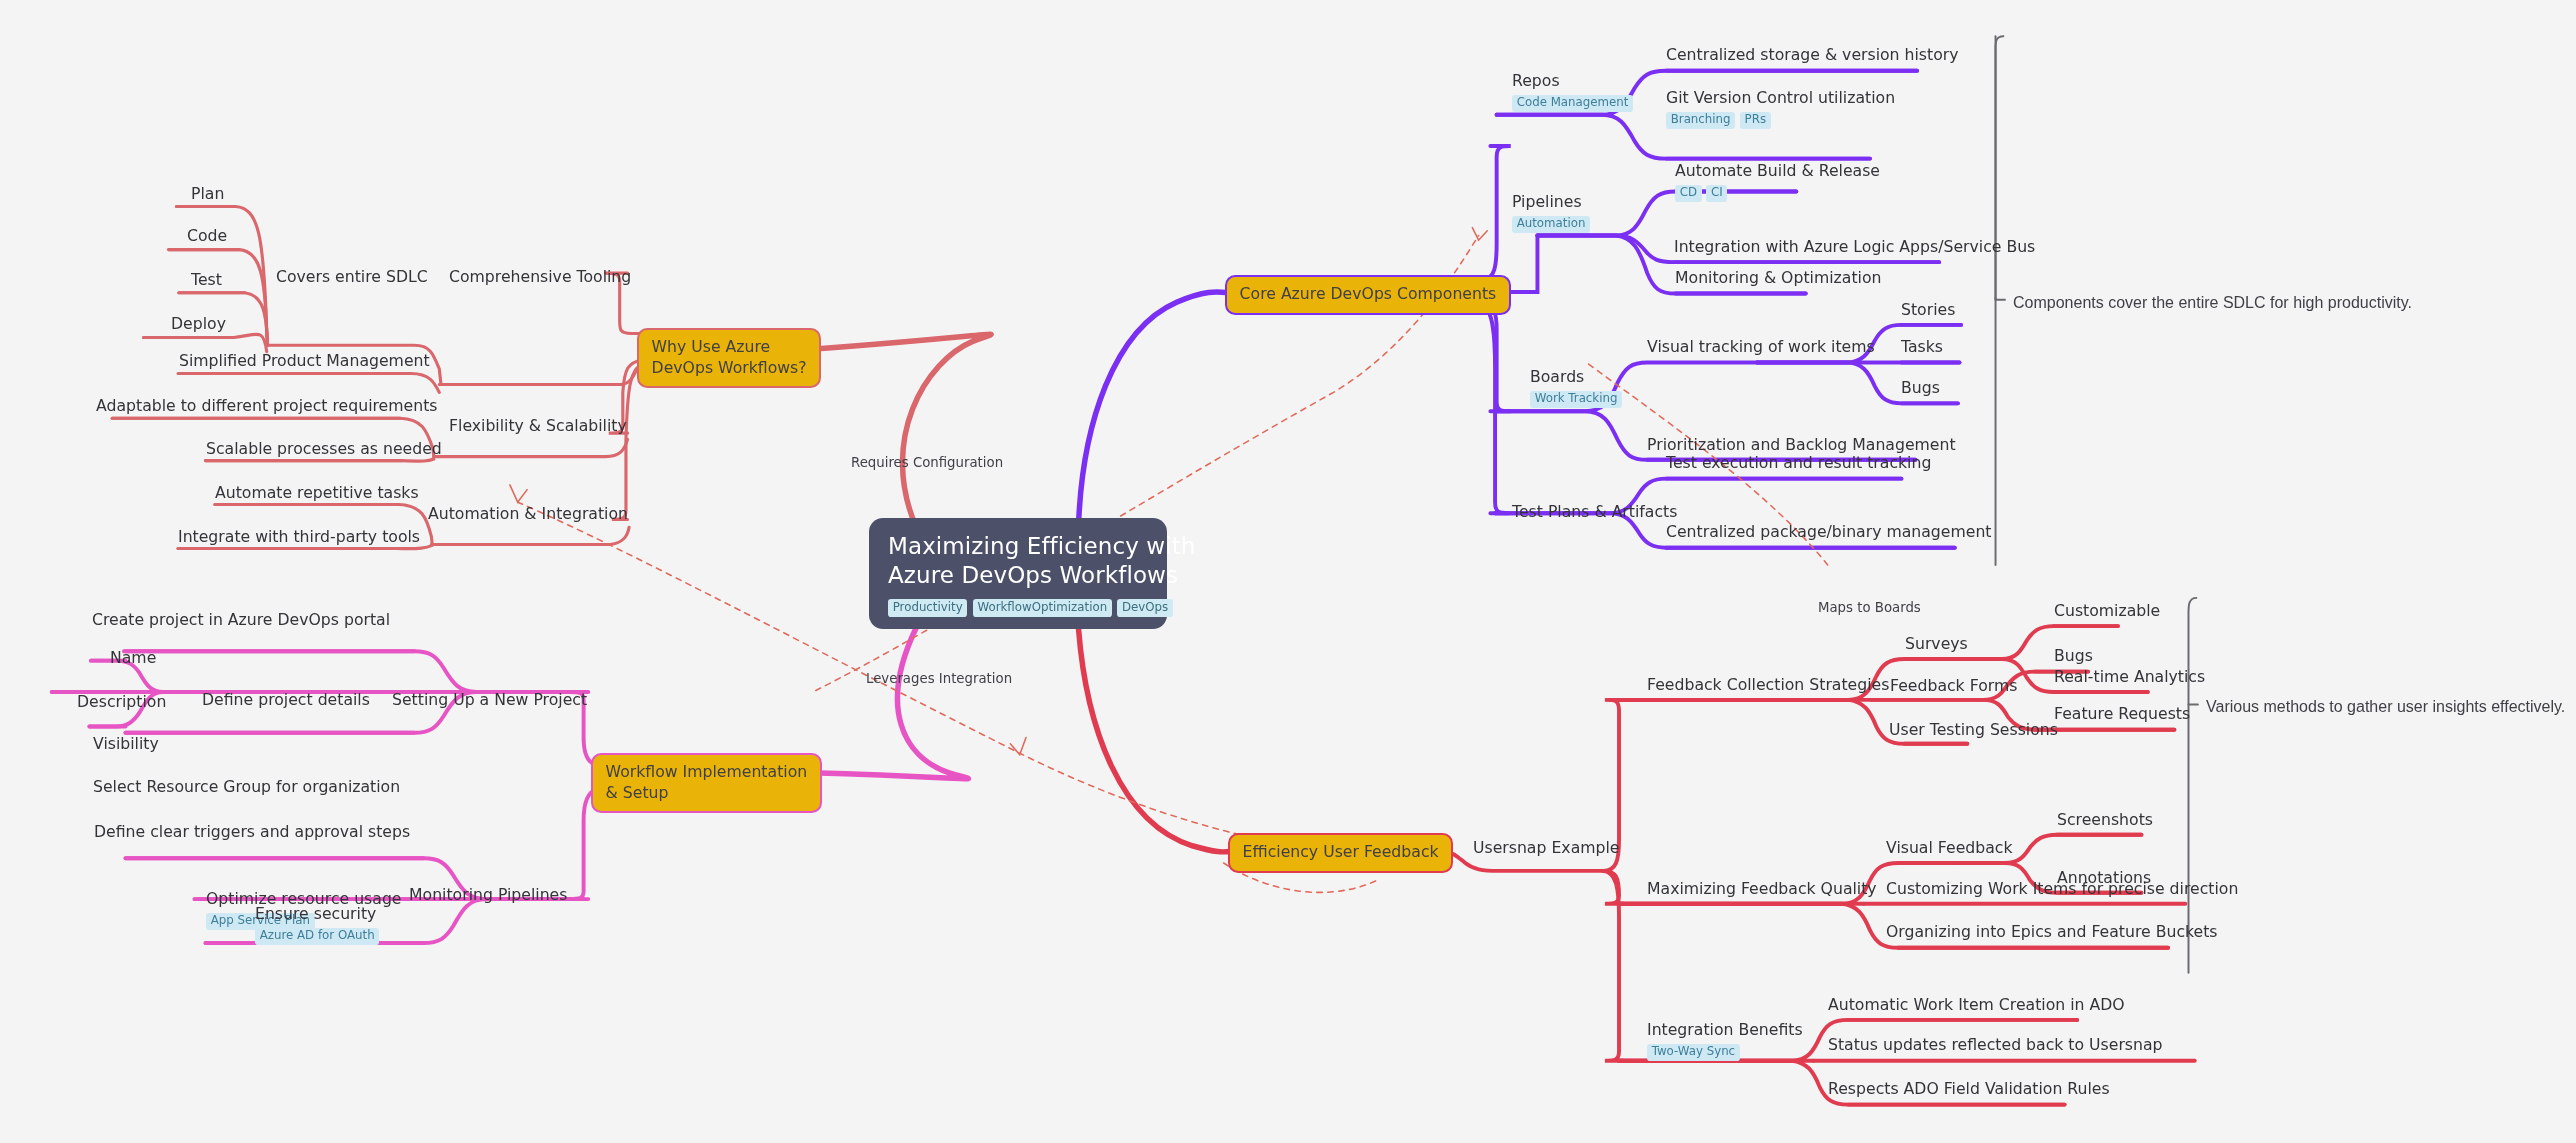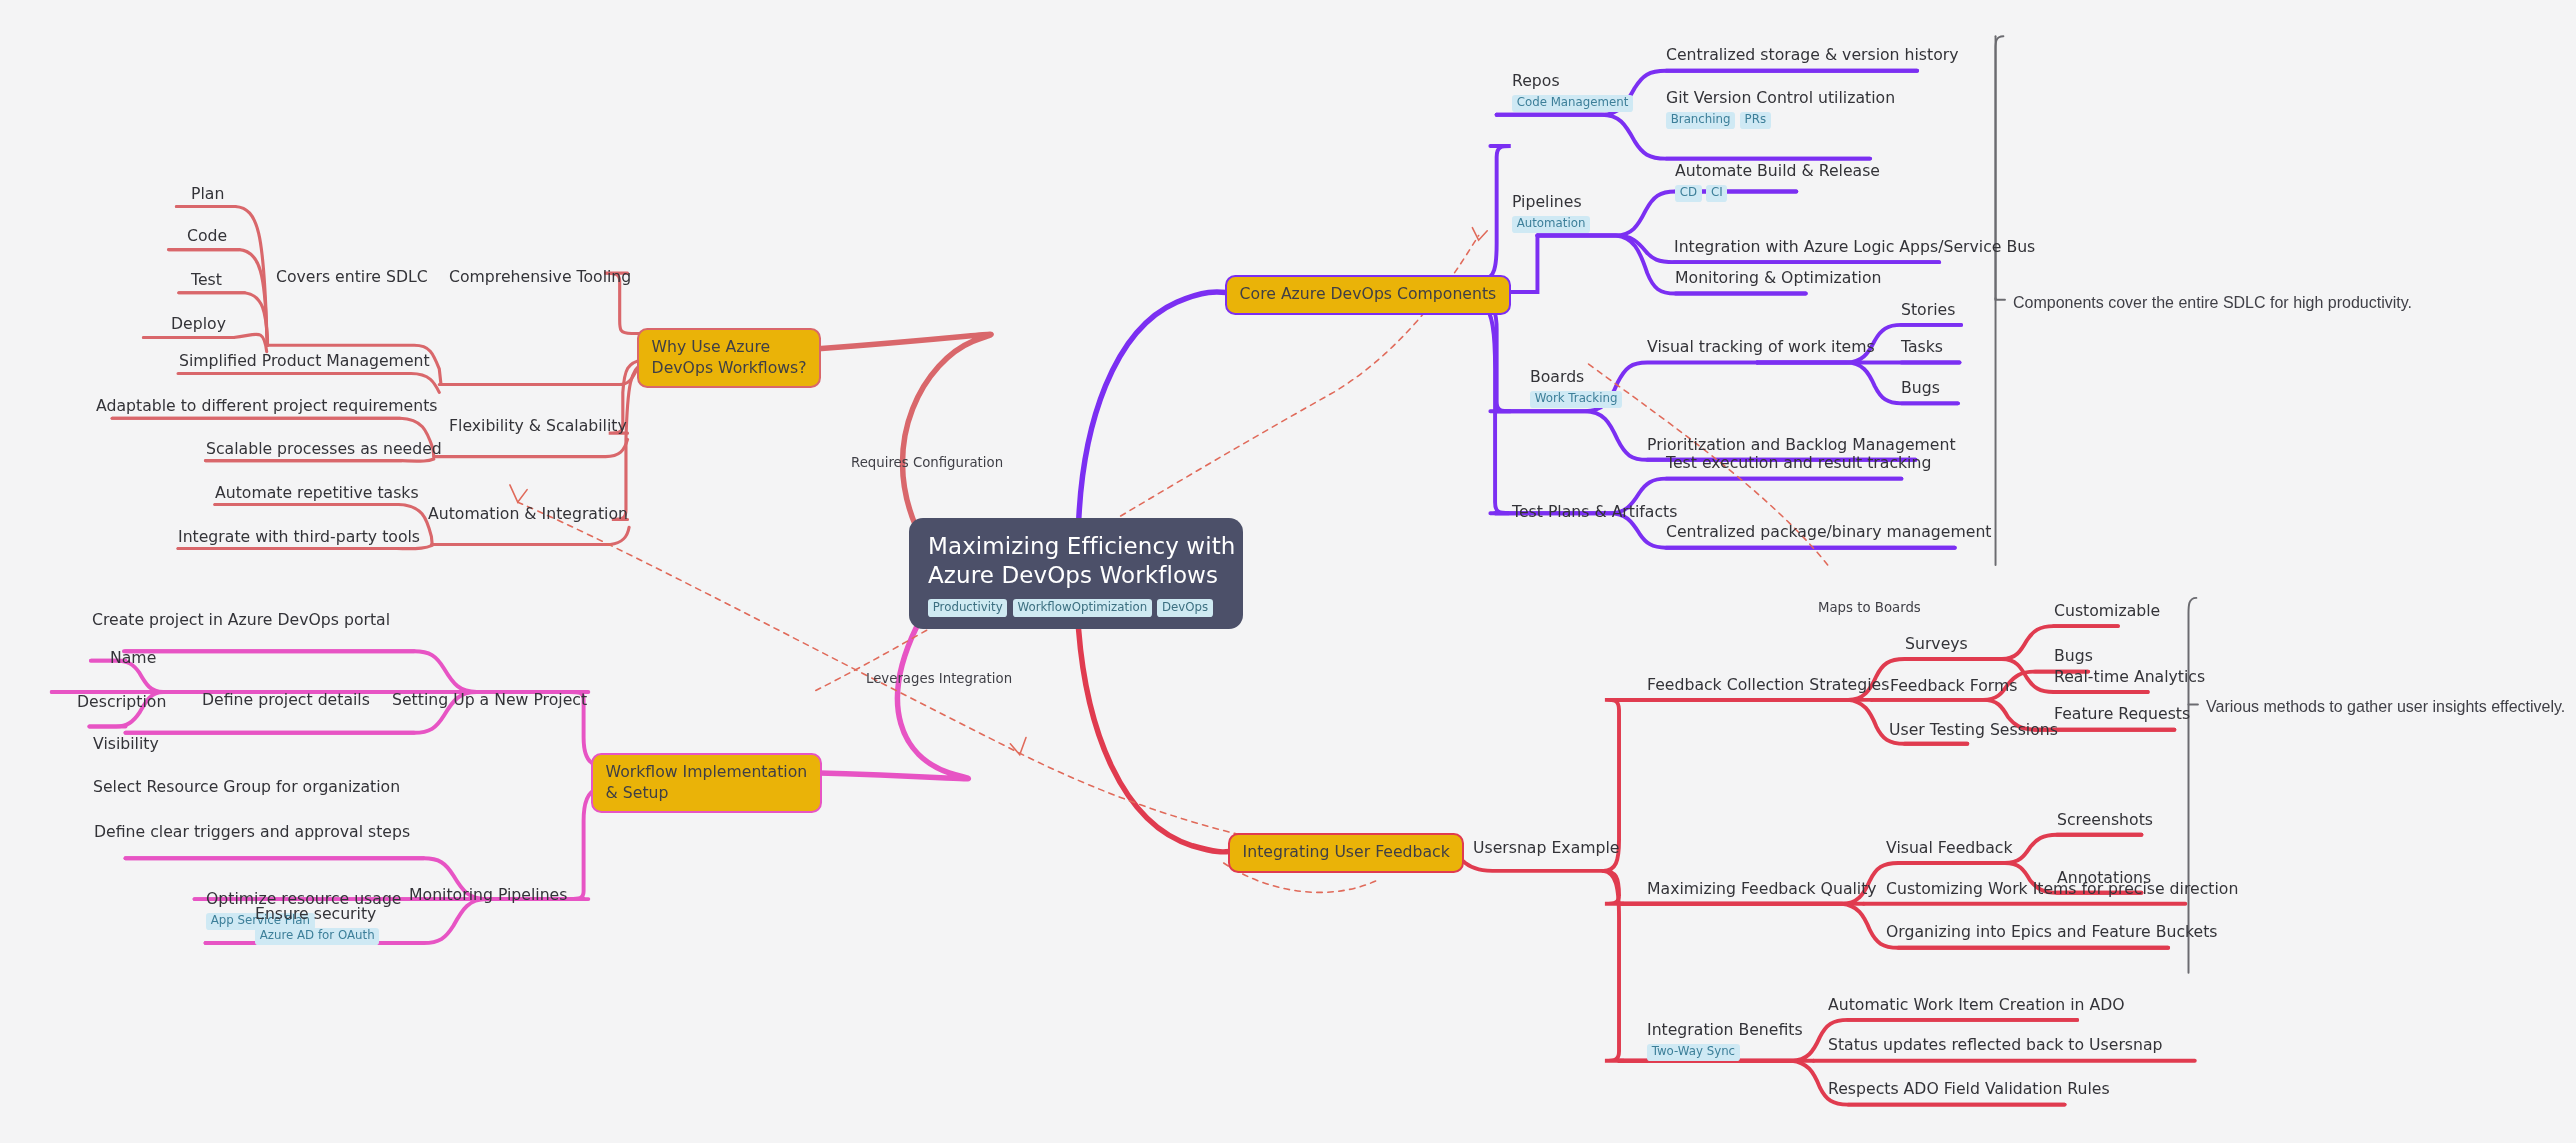--- a/index.html
+++ b/index.html
@@ -289,21 +289,21 @@
         <path d="M2544,380 L2544,382"></path>
         <path d="M2544,382 L2556,382"></path>
         <path d="M2544,46 L2544,720"></path>
 
         <path d="M2800,762 C2790,762 2790,772 2790,782 L2790,1240"></path>
         <path d="M2790,898 L2802,898"></path>
       </g>
     </g>
   </svg>
 
-  <div class="node root-node" style="left:909px; top:518px; width:334px;">
+  <div class="node root-node" style="left:869px; top:518px; width:298px;text-align:right;">
     <div class="root-title">
       <div>Maximizing Efficiency with</div>
       <div>Azure DevOps Workflows</div>
     </div>
     <div class="root-tags">
       <span class="tag">Productivity</span>
       <span class="tag">WorkflowOptimization</span>
       <span class="tag">DevOps</span>
     </div>
   </div>
@@ -316,21 +316,21 @@
   <div class="node branch-node" style="left:1225px; top:275px; border-color:#7b2ff2;">
     <div>Core Azure DevOps Components</div>
   </div>
 
   <div class="node branch-node" style="left:591px; top:753px; border-color:#e754c4;">
     <div>Workflow Implementation</div>
     <div>&amp; Setup</div>
   </div>
 
   <div class="node branch-node" style="left:1228px; top:833px; border-color:#e03b4f;">
-    <div>Integrating User Feedback</div>
+    <div>Efficiency User Feedback</div>
   </div>
 
   <div class="node text-node" style="left:449px; top:267px;">Comprehensive Tooling</div>
   <div class="node text-node" style="left:276px; top:267px;">Covers entire SDLC</div>
   <div class="node text-node" style="left:191px; top:184px;">Plan</div>
   <div class="node text-node" style="left:187px; top:226px;">Code</div>
   <div class="node text-node" style="left:191px; top:270px;">Test</div>
   <div class="node text-node" style="left:171px; top:314px;">Deploy</div>
   <div class="node text-node" style="left:179px; top:351px;">Simplified Product Management</div>
 

